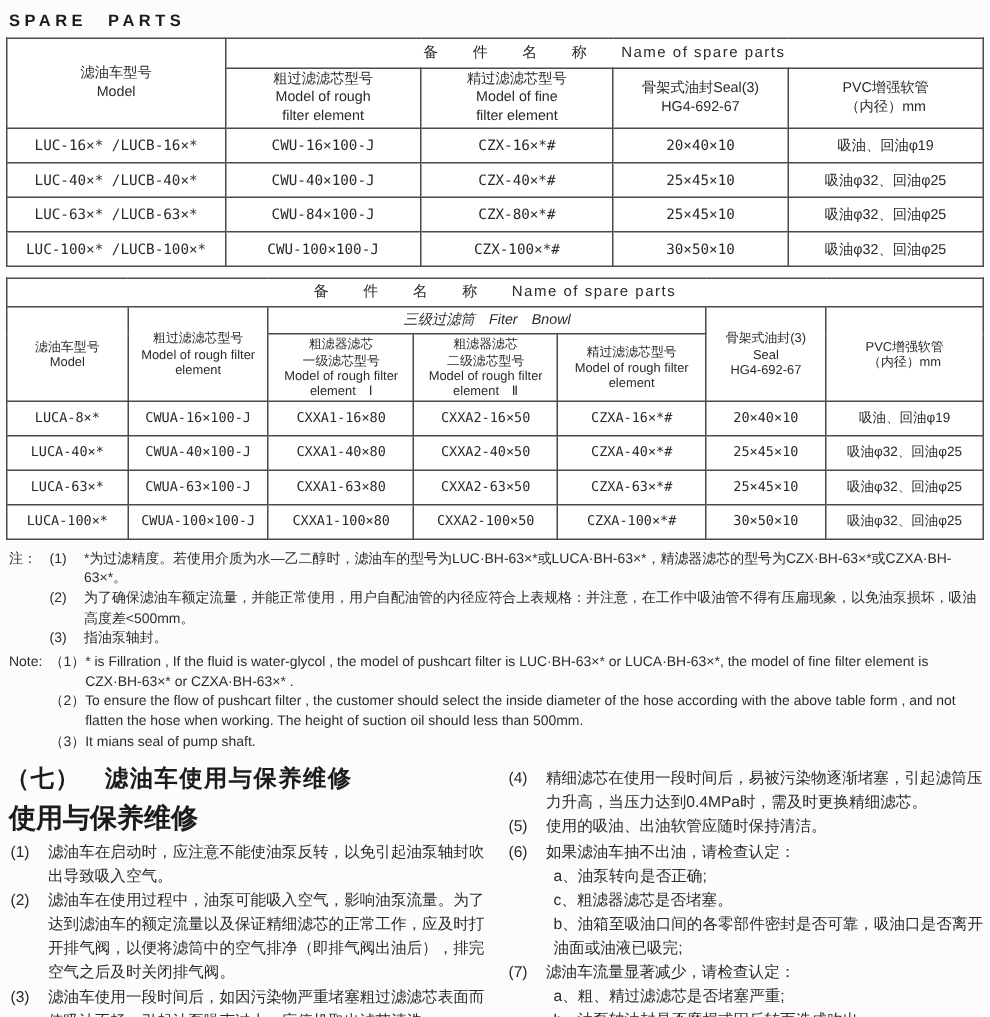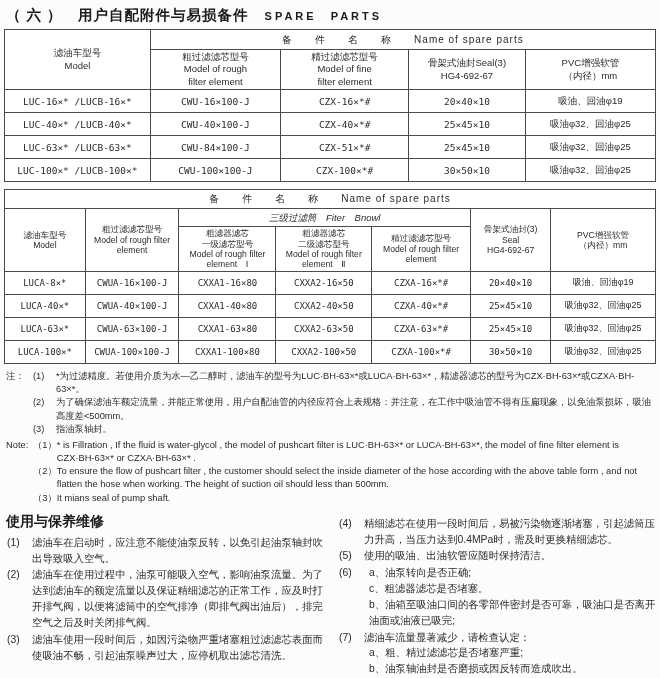--- a/index.html
+++ b/index.html
@@ -36,33 +36,32 @@
   .note-items{flex:1;}
   .note-item{display:flex;}
   .note-num{flex:0 0 23px;}
   .note-text{flex:1;padding-right:1px;}
   .notes-en{margin-top:3px;}
 
   .s7-cols{display:flex;gap:12px;margin-top:8px;}
   .s7-col-left{flex:0 0 320px;}
   .s7-col-right{flex:1;padding-top:3px;}
   .s7-heading{font-size:15.5px;font-weight:bold;letter-spacing:1px;margin:0 0 3px 0;color:#1b1b1b;}
-  .s7-subheading{font-size:14px;font-weight:bold;margin:0 0 4px 2px;color:#1b1b1b;}
+  .s7-subheading{font-size:18px;font-weight:bold;margin:0 0 4px 2px;color:#1b1b1b;}
   .s7-item{display:flex;font-size:10.4px;line-height:1.52;margin-bottom:1px;color:#2b2b2b;}
   .s7-num{flex:0 0 25px;padding-left:3px;}
   .s7-body{flex:1;}
   .s7-sub{padding-left:5px;}
 </style>
 </head>
 <body>
 
 <div class="page">
 
   <div class="doc-title">
-    <span>（ 六 ）　用户自配附件与易损备件</span>
     <span class="en">SPARE　PARTS</span>
   </div>
 
   <table class="t1">
     <colgroup>
       <col style="width:22.4%">
         <col style="width:20%">
         <col style="width:19.7%">
       <col style="width:17.9%">
         <col style="width:20%">
@@ -97,21 +96,21 @@
       <tr>
         <td class="mono">LUC-40×* /LUCB-40×*</td>
         <td class="mono">CWU-40×100-J</td>
         <td class="mono">CZX-40×*#</td>
         <td class="mono">25×45×10</td>
         <td>吸油φ32、回油φ25</td>
       </tr>
       <tr>
         <td class="mono">LUC-63×* /LUCB-63×*</td>
         <td class="mono">CWU-84×100-J</td>
-        <td class="mono">CZX-51×*#</td>
+        <td class="mono">CZX-80×*#</td>
         <td class="mono">25×45×10</td>
         <td>吸油φ32、回油φ25</td>
       </tr>
       <tr>
         <td class="mono">LUC-100×* /LUCB-100×*</td>
         <td class="mono">CWU-100×100-J</td>
         <td class="mono">CZX-100×*#</td>
         <td class="mono">30×50×10</td>
         <td>吸油φ32、回油φ25</td>
       </tr>
@@ -230,20 +229,21 @@
       </div>
       <div class="note-item">
         <span class="note-num">（3）</span>
         <span class="note-text">It mians seal of pump shaft.</span>
       </div>
     </div>
   </div>
 
   <div class="s7-cols">
     <div class="s7-col-left">
+      <div class="s7-heading">（七）　滤油车使用与保养维修</div>
       <div class="s7-subheading">使用与保养维修</div>
       <div class="s7-item">
         <span class="s7-num">(1)</span>
         <div class="s7-body">滤油车在启动时，应注意不能使油泵反转，以免引起油泵轴封吹出导致吸入空气。</div>
       </div>
       <div class="s7-item">
         <span class="s7-num">(2)</span>
         <div class="s7-body">滤油车在使用过程中，油泵可能吸入空气，影响油泵流量。为了达到滤油车的额定流量以及保证精细滤芯的正常工作，应及时打开排气阀，以便将滤筒中的空气排净（即排气阀出油后），排完空气之后及时关闭排气阀。</div>
       </div>
       <div class="s7-item">
@@ -256,20 +256,21 @@
         <span class="s7-num">(4)</span>
         <div class="s7-body">精细滤芯在使用一段时间后，易被污染物逐渐堵塞，引起滤筒压力升高，当压力达到0.4MPa时，需及时更换精细滤芯。</div>
       </div>
       <div class="s7-item">
         <span class="s7-num">(5)</span>
         <div class="s7-body">使用的吸油、出油软管应随时保持清洁。</div>
       </div>
       <div class="s7-item">
         <span class="s7-num">(6)</span>
         <div class="s7-body">
+          <div>如果滤油车抽不出油，请检查认定：</div>
           <div class="s7-sub">a、油泵转向是否正确;</div>
           <div class="s7-sub">c、粗滤器滤芯是否堵塞。</div>
           <div class="s7-sub">b、油箱至吸油口间的各零部件密封是否可靠，吸油口是否离开油面或油液已吸完;</div>
         </div>
       </div>
       <div class="s7-item">
         <span class="s7-num">(7)</span>
         <div class="s7-body">
           <div>滤油车流量显著减少，请检查认定：</div>
           <div class="s7-sub">a、粗、精过滤滤芯是否堵塞严重;</div>

